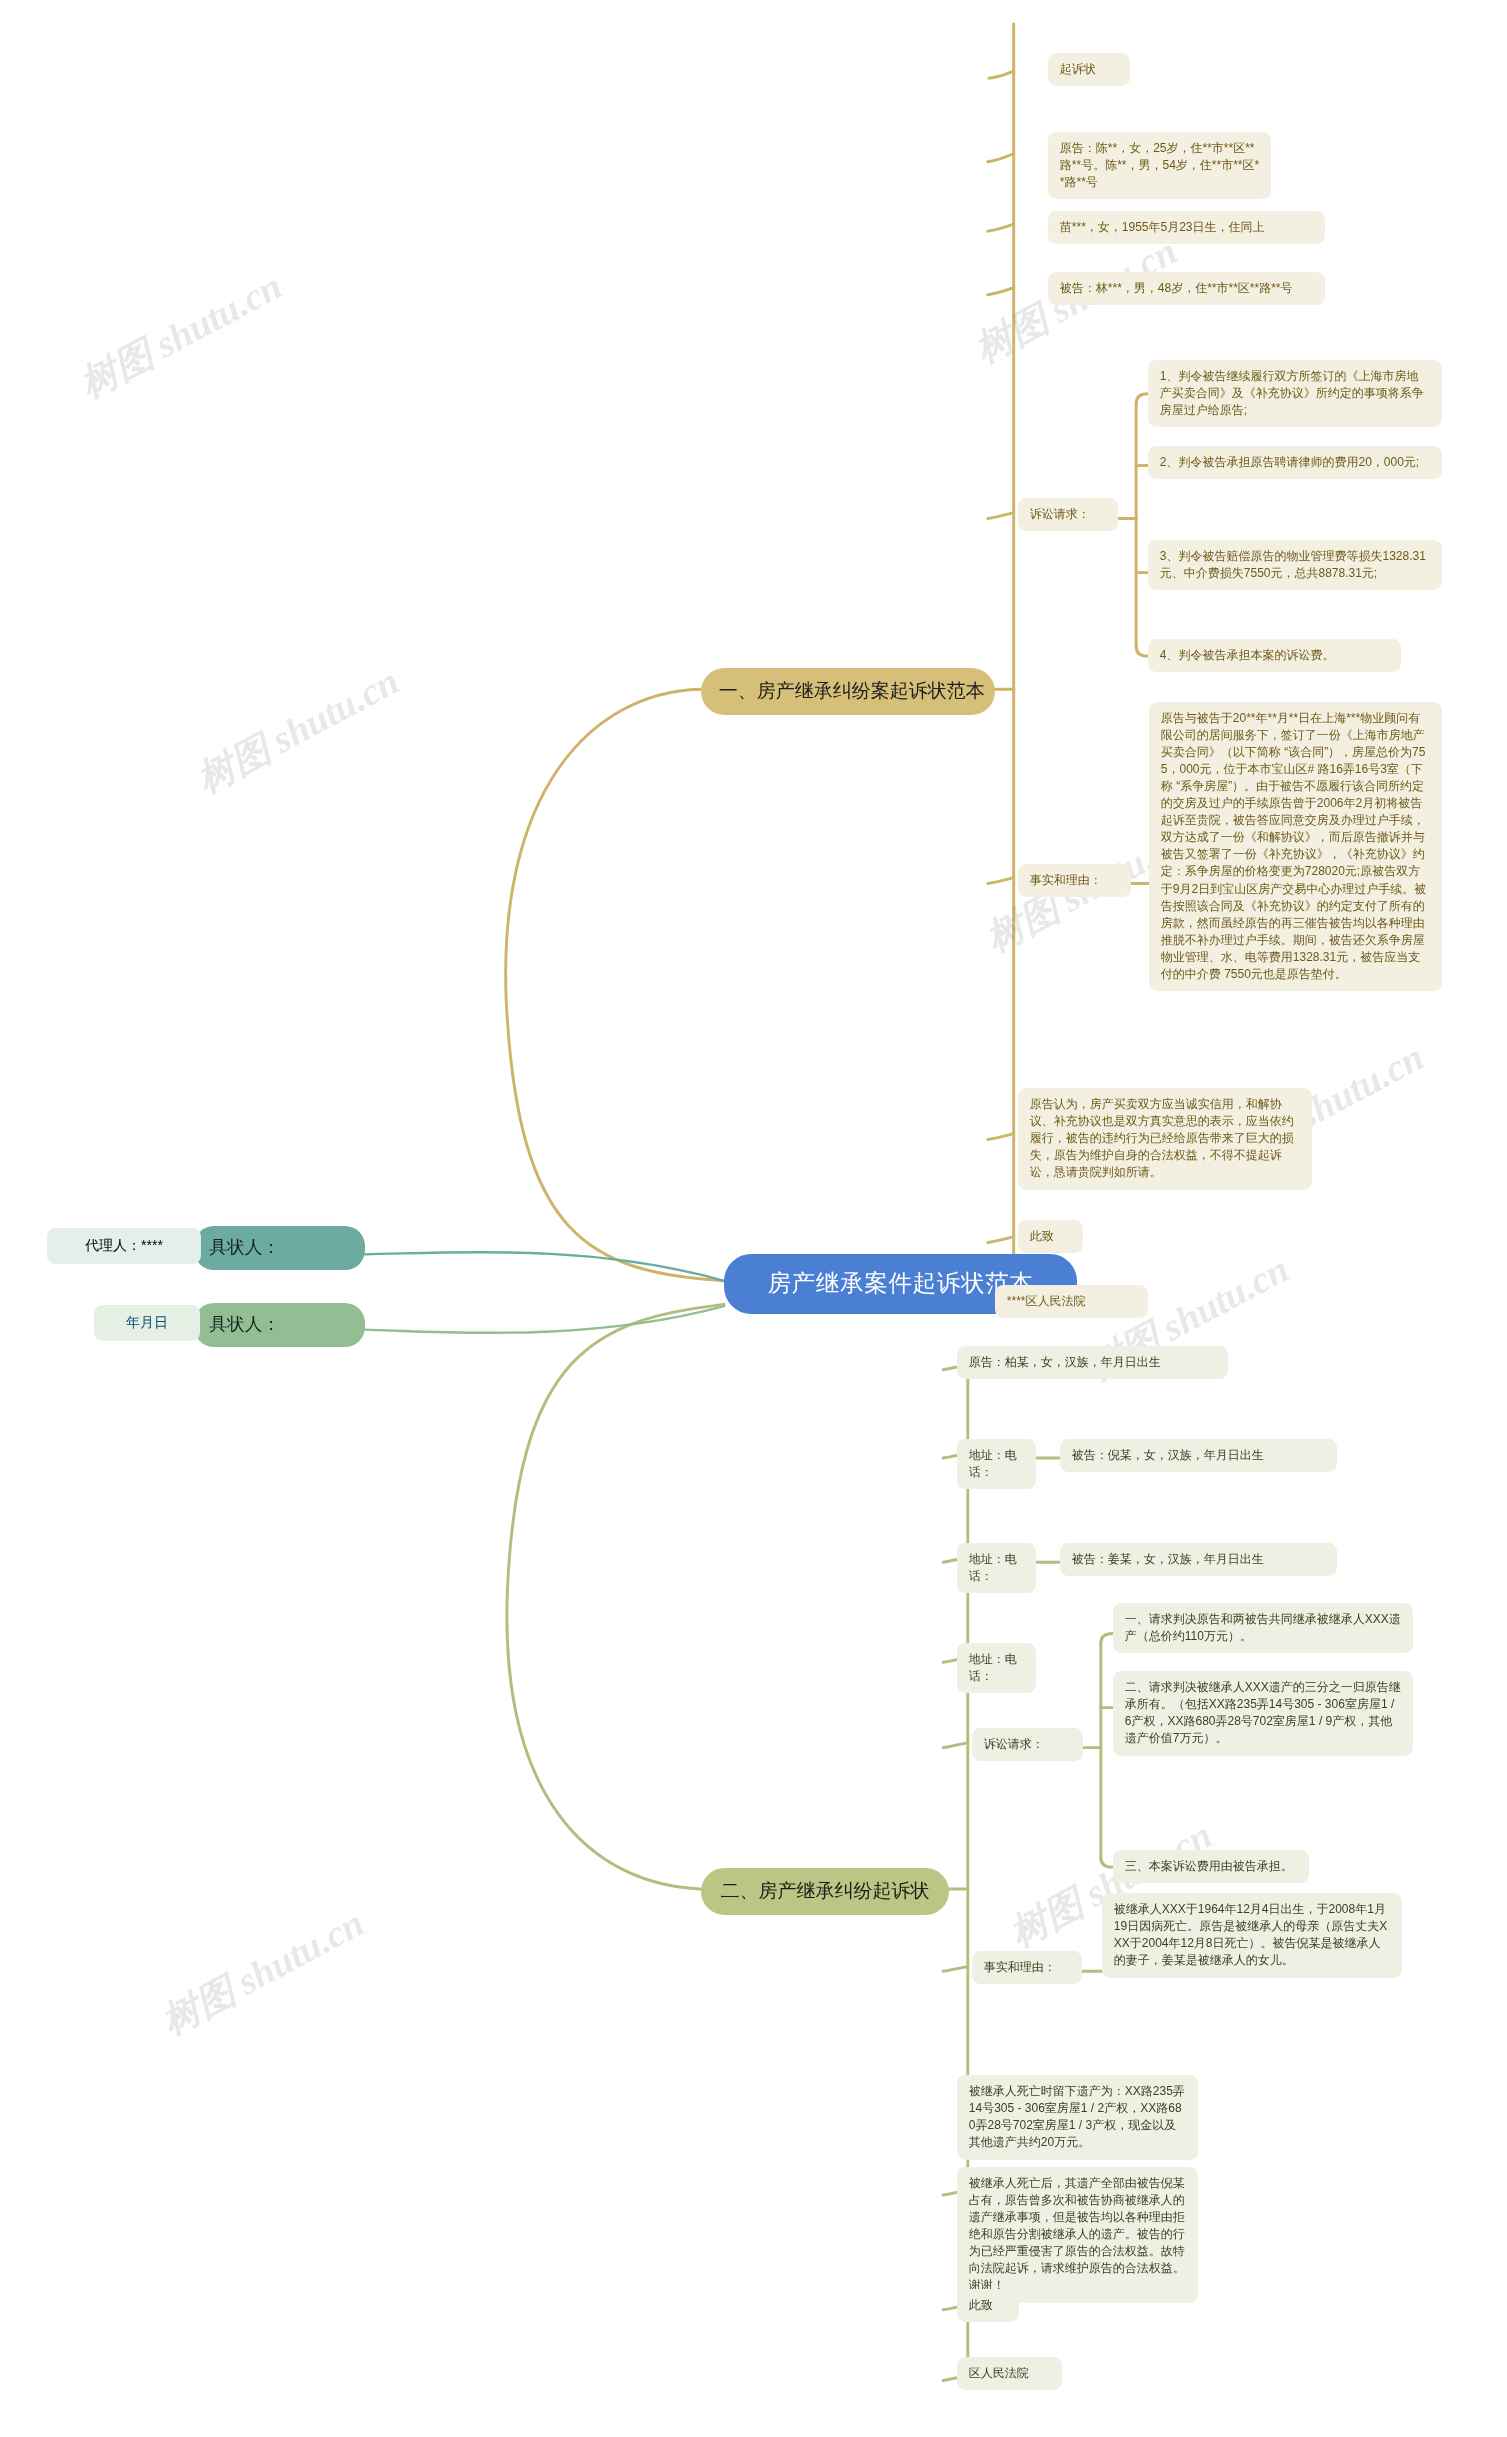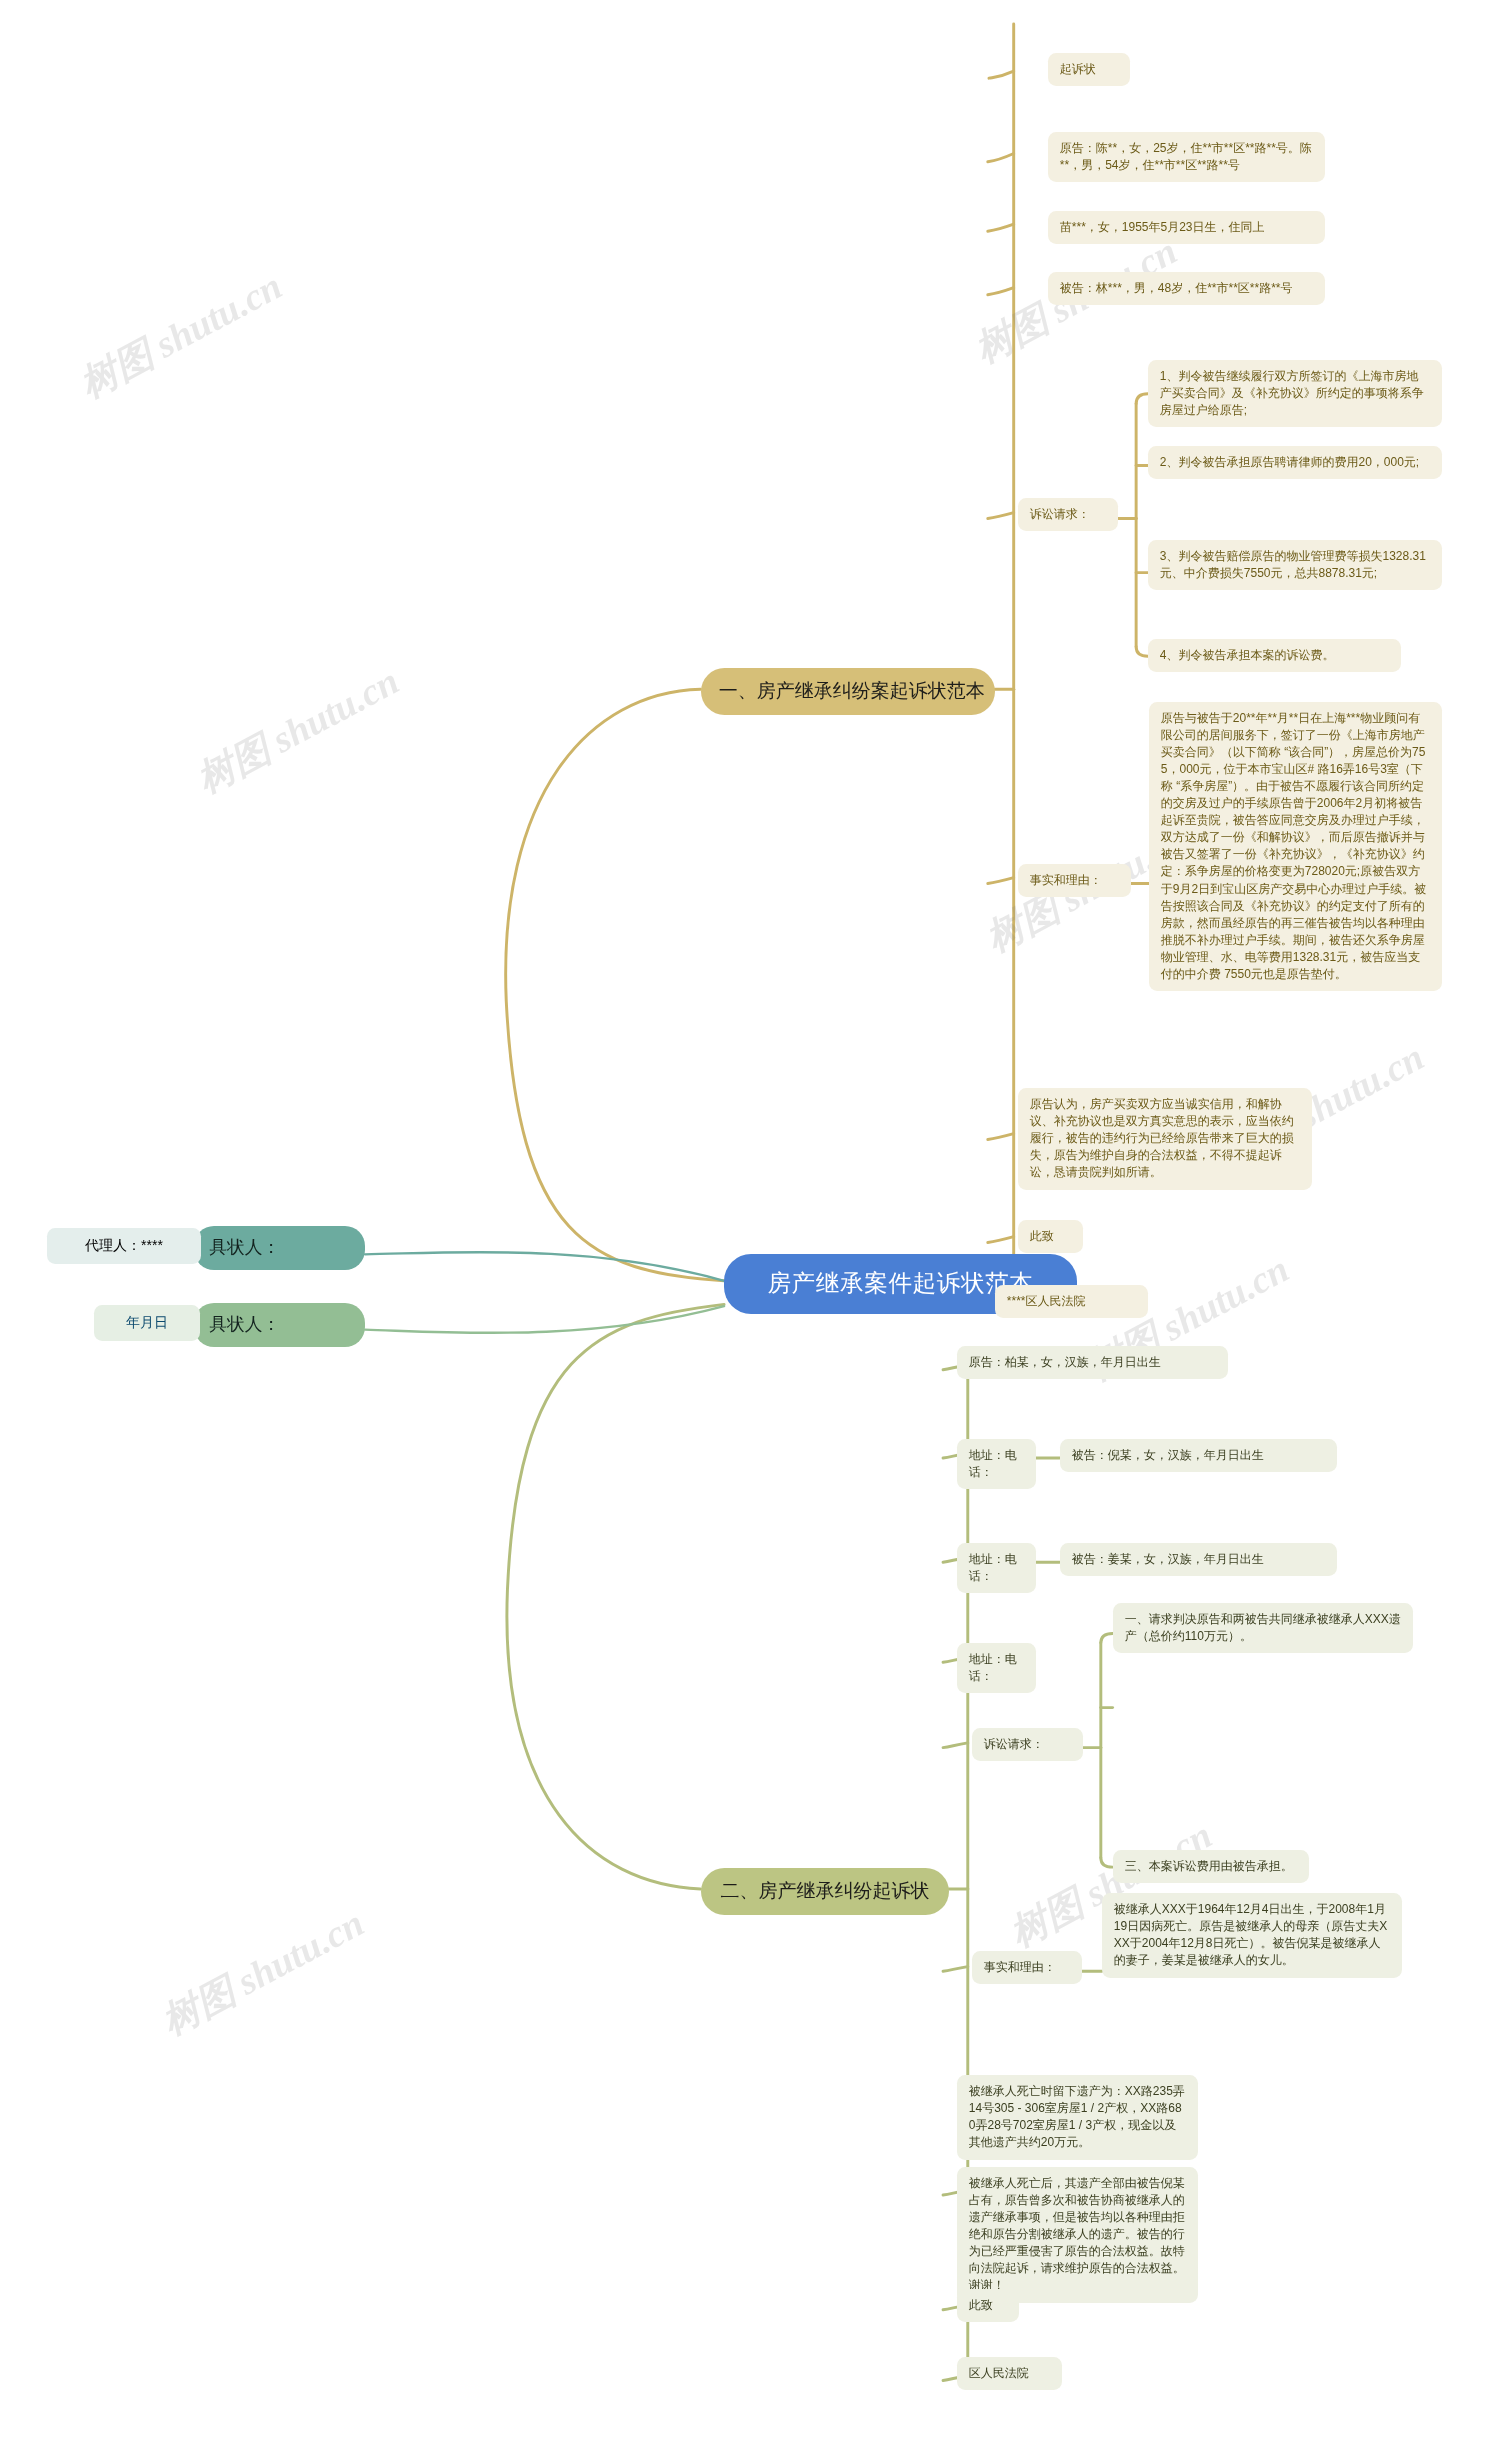--- a/index.html
+++ b/index.html
@@ -201,21 +201,21 @@
   <div class="node teal-main" style="left:194px; top:1226px; width:171px;">具状人：</div>
   <div class="node teal-leaf" style="left:47px; top:1228px; width:154px; text-align:center;">代理人：****</div>
 
   <div class="node green-main" style="left:194px; top:1303px; width:171px;">具状人：</div>
   <div class="node green-leaf" style="left:94px; top:1305px; width:106px; text-align:center;">年月日</div>
 
   <div class="node branch1-main" style="left:701px; top:668px; width:294px;">一、房产继承纠纷案起诉状范本</div>
 
   <div class="node gold-node" style="left:1048px; top:53px; width:82px;">起诉状</div>
 
-  <div class="node gold-node" style="left:1048px; top:132px; width:277px;">原告：陈**，女，25岁，住**市**区**路**号。陈**，男，54岁，住**市**区**路**号</div>
+  <div class="node gold-node" style="left:1048px; top:132px; width:223px;">原告：陈**，女，25岁，住**市**区**路**号。陈**，男，54岁，住**市**区**路**号</div>
 
   <div class="node gold-node" style="left:1048px; top:211px; width:277px;">苗***，女，1955年5月23日生，住同上</div>
 
   <div class="node gold-node" style="left:1048px; top:272px; width:277px;">被告：林***，男，48岁，住**市**区**路**号</div>
 
   <div class="node gold-node" style="left:1018px; top:498px; width:100px;">诉讼请求：</div>
 
   <div class="node gold-node" style="left:1148px; top:360px; width:294px;">1、判令被告继续履行双方所签订的《上海市房地产买卖合同》及《补充协议》所约定的事项将系争房屋过户给原告;</div>
 
   <div class="node gold-node" style="left:1148px; top:446px; width:294px;">2、判令被告承担原告聘请律师的费用20，000元;</div>
@@ -245,20 +245,21 @@
   <div class="node olive-node" style="left:957px; top:1543px; width:79px;">地址：电话：</div>
 
   <div class="node olive-node" style="left:1060px; top:1543px; width:277px;">被告：姜某，女，汉族，年月日出生</div>
 
   <div class="node olive-node" style="left:957px; top:1643px; width:79px;">地址：电话：</div>
 
   <div class="node olive-node" style="left:972px; top:1728px; width:111px;">诉讼请求：</div>
 
   <div class="node olive-node" style="left:1113px; top:1603px; width:300px;">一、请求判决原告和两被告共同继承被继承人XXX遗产（总价约110万元）。</div>
 
+  <div class="node olive-node" style="left:1113px; top:1671px; width:300px;">二、请求判决被继承人XXX遗产的三分之一归原告继承所有。（包括XX路235弄14号305 - 306室房屋1 / 6产权，XX路680弄28号702室房屋1 / 9产权，其他遗产价值7万元）。</div>
 
   <div class="node olive-node" style="left:1113px; top:1850px; width:196px;">三、本案诉讼费用由被告承担。</div>
 
   <div class="node olive-node" style="left:972px; top:1951px; width:110px;">事实和理由：</div>
 
   <div class="node olive-node" style="left:1102px; top:1893px; width:300px;">被继承人XXX于1964年12月4日出生，于2008年1月19日因病死亡。原告是被继承人的母亲（原告丈夫XXX于2004年12月8日死亡）。被告倪某是被继承人的妻子，姜某是被继承人的女儿。</div>
 
   <div class="node olive-node" style="left:957px; top:2075px; width:241px;">被继承人死亡时留下遗产为：XX路235弄14号305 - 306室房屋1 / 2产权，XX路680弄28号702室房屋1 / 3产权，现金以及其他遗产共约20万元。</div>
 
   <div class="node olive-node" style="left:957px; top:2167px; width:241px;">被继承人死亡后，其遗产全部由被告倪某占有，原告曾多次和被告协商被继承人的遗产继承事项，但是被告均以各种理由拒绝和原告分割被继承人的遗产。被告的行为已经严重侵害了原告的合法权益。故特向法院起诉，请求维护原告的合法权益。谢谢！</div>

